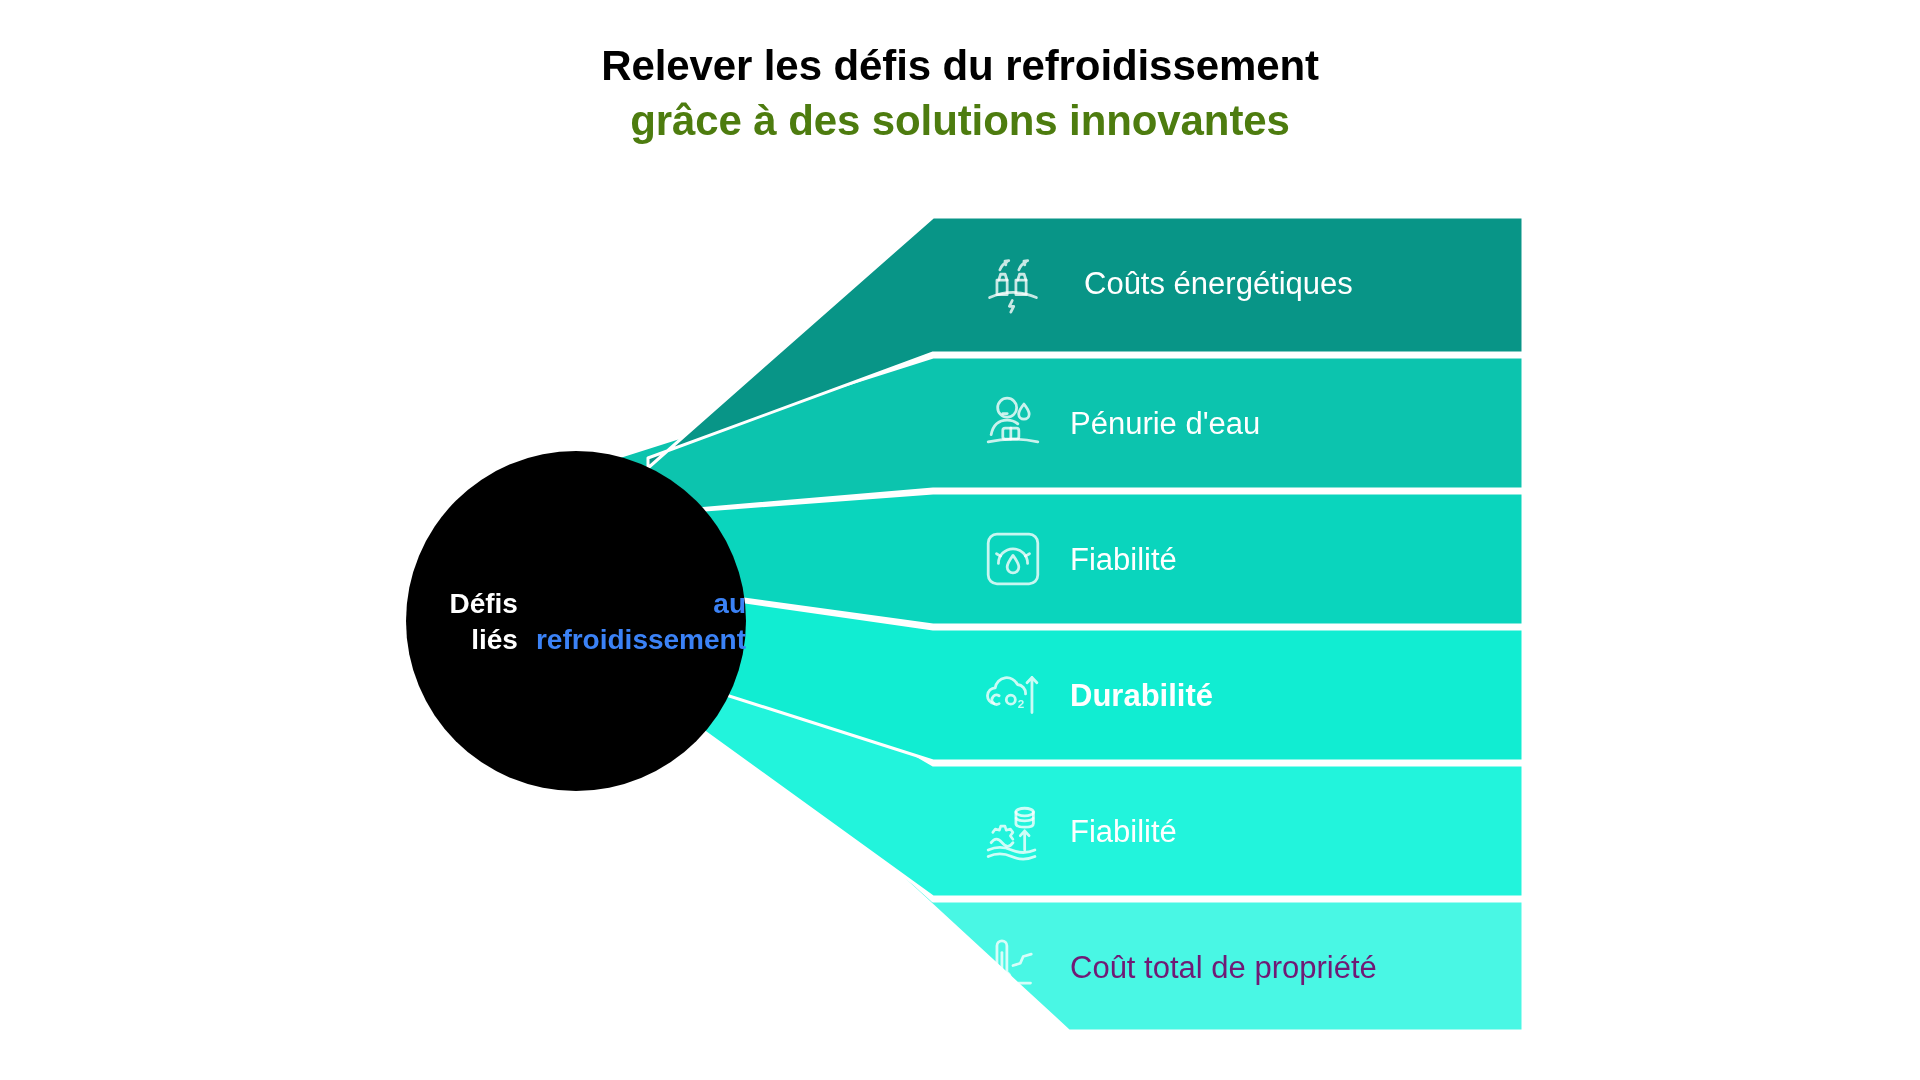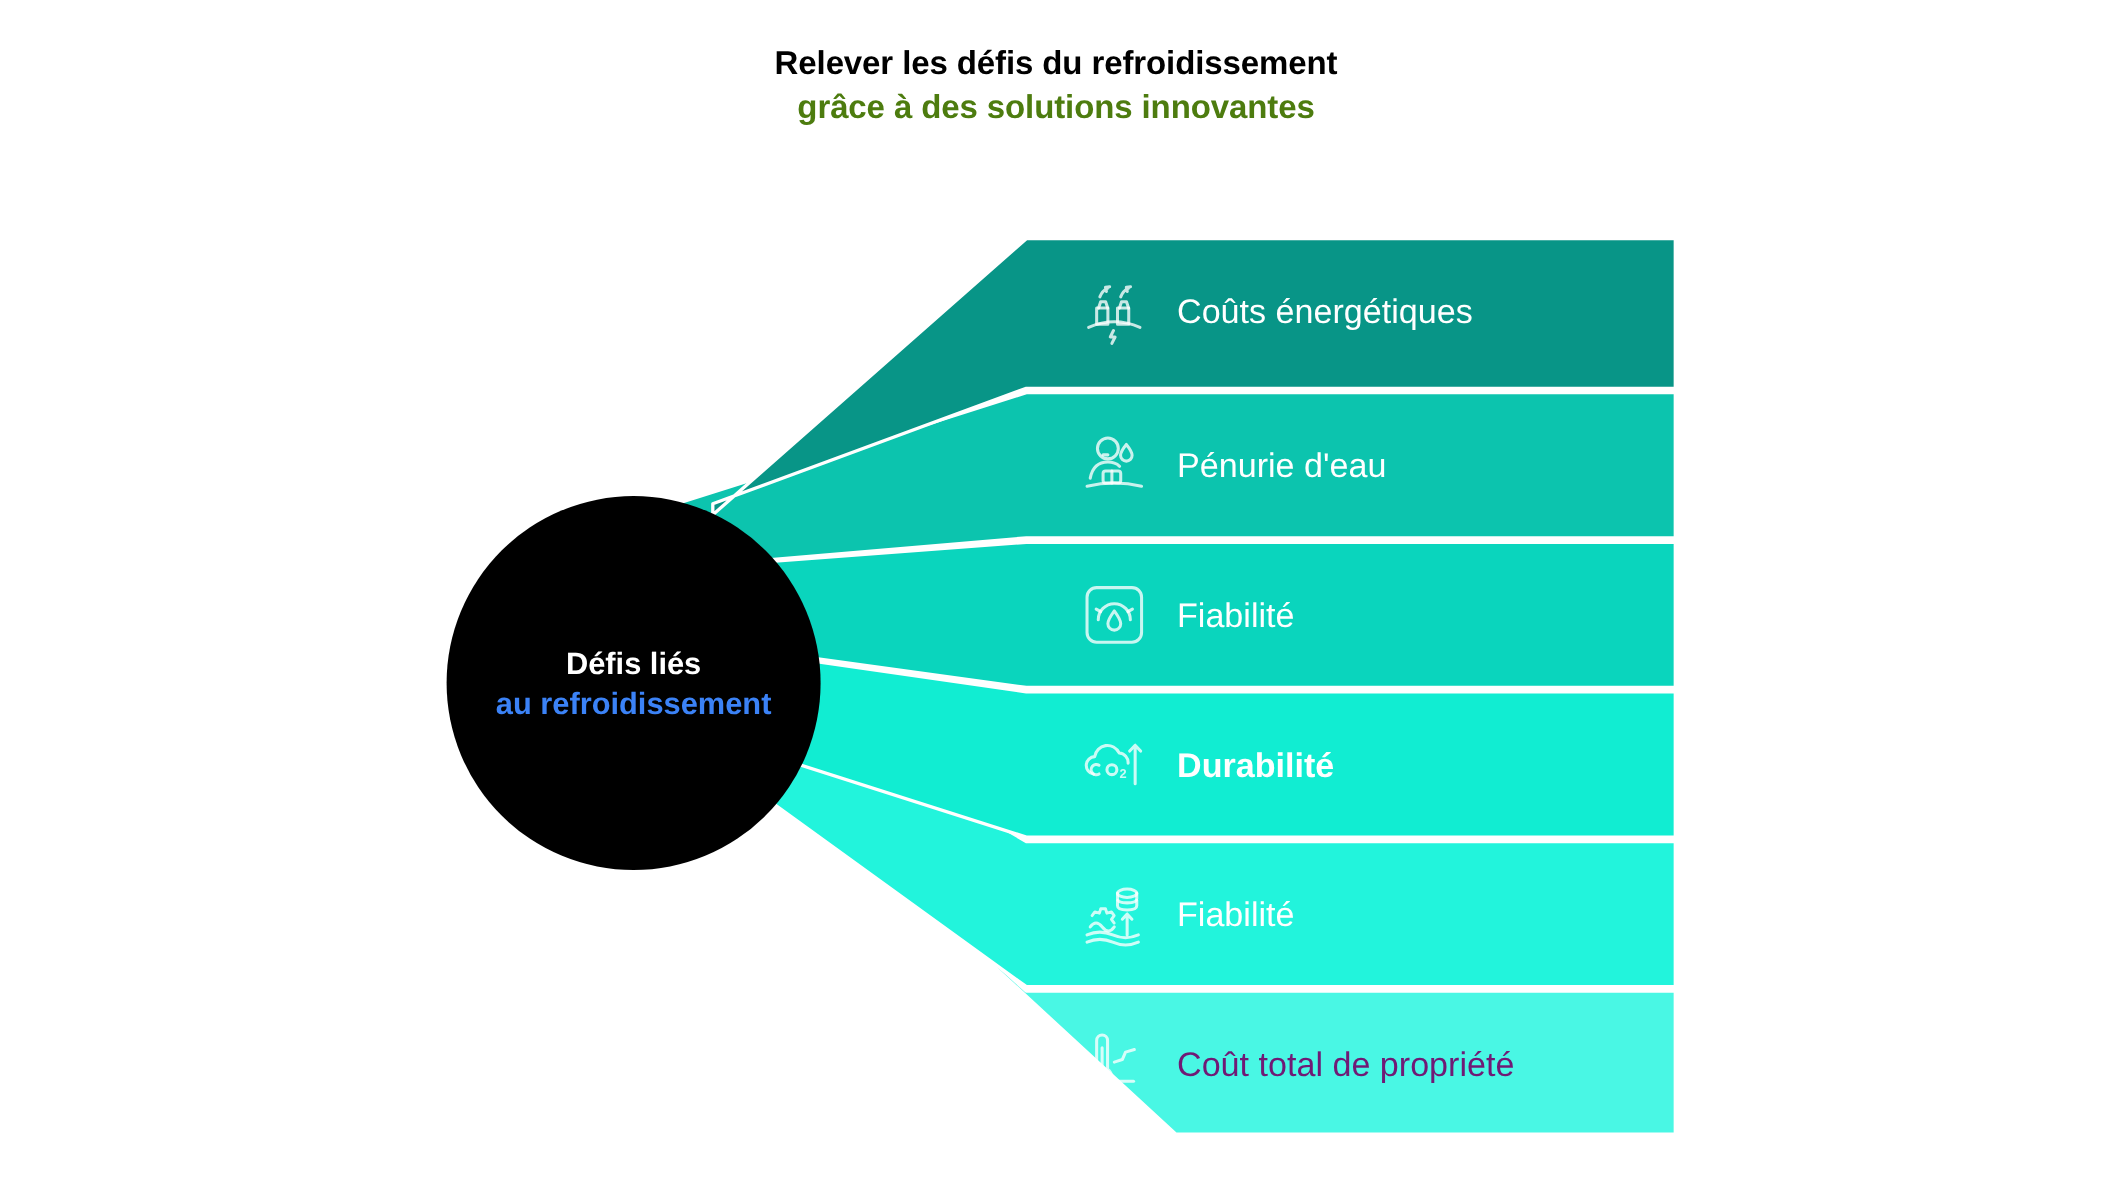--- a/index.html
+++ b/index.html
@@ -23,21 +23,21 @@
   #title-block {
     position: absolute;
     left: 0;
     top: 38px;
     width: 1920px;
     text-align: center;
     pointer-events: none;
   }
   .title-line {
     display: block;
-    font-size: 30px;
+    font-size: 42px;
     font-weight: bold;
     color: #000000;
     line-height: 1.32;
     letter-spacing: -0.1px;
   }
 
   
   #diagram {
     position: absolute;
     left: 0;
@@ -86,21 +86,21 @@
   }
 
   
   #hub-label {
     position: absolute;
     left: 406px;
     top: 452px;
     width: 340px;
     height: 340px;
     display: flex;
-    flex-direction: column;
+    flex-direction: row;
     align-items: center;
     justify-content: center;
     text-align: right;
     pointer-events: none;
   }
   .hub-line {
     display: block;
     font-size: 28px;
     font-weight: bold;
     color: #ffffff;
@@ -132,21 +132,21 @@
 
         <polygon points="933,357 1523,357 1523,489 933,489 615,516 615,458" fill="#0cc4ae" stroke="#ffffff" stroke-width="3" stroke-linejoin="round"></polygon>
 
         <polygon points="933,217 1523,217 1523,353 933,353 648,458 648,468" fill="#089587" stroke="#ffffff" stroke-width="3" stroke-linejoin="round"></polygon>
       </g>
 
       <circle cx="576" cy="621" r="170" id="hub-circle" fill="#000000"></circle>
     </svg>
   </div>
 
-  <div class="band-row" style="top:217px;">
+  <div class="band-row" style="top:217px;gap:14px;">
     <span class="band-icon">
       <svg viewBox="0 0 48 48">
         <path d="M13 22 h7 v10 h-7 z M26 22 h7 v10 h-7 z"></path>
         <path d="M14.2 22 l1.3 -4 h3.1 l1.3 4"></path>
         <path d="M27.2 22 l1.3 -4 h3.1 l1.3 4"></path>
         <path d="M8 34 q16 -7 32 0"></path>
         <path d="M15 15 q1.5 -4 5 -5.5 M18.5 9 l2.6 -0.3 M18.5 9 l0.6 2.6"></path>
         <path d="M28 15 q1.5 -4 5 -5.5 M31.5 9 l2.6 -0.3 M31.5 9 l0.6 2.6"></path>
         <path d="M23.5 36 l-2 4 h3 l-2 4"></path>
       </svg>

